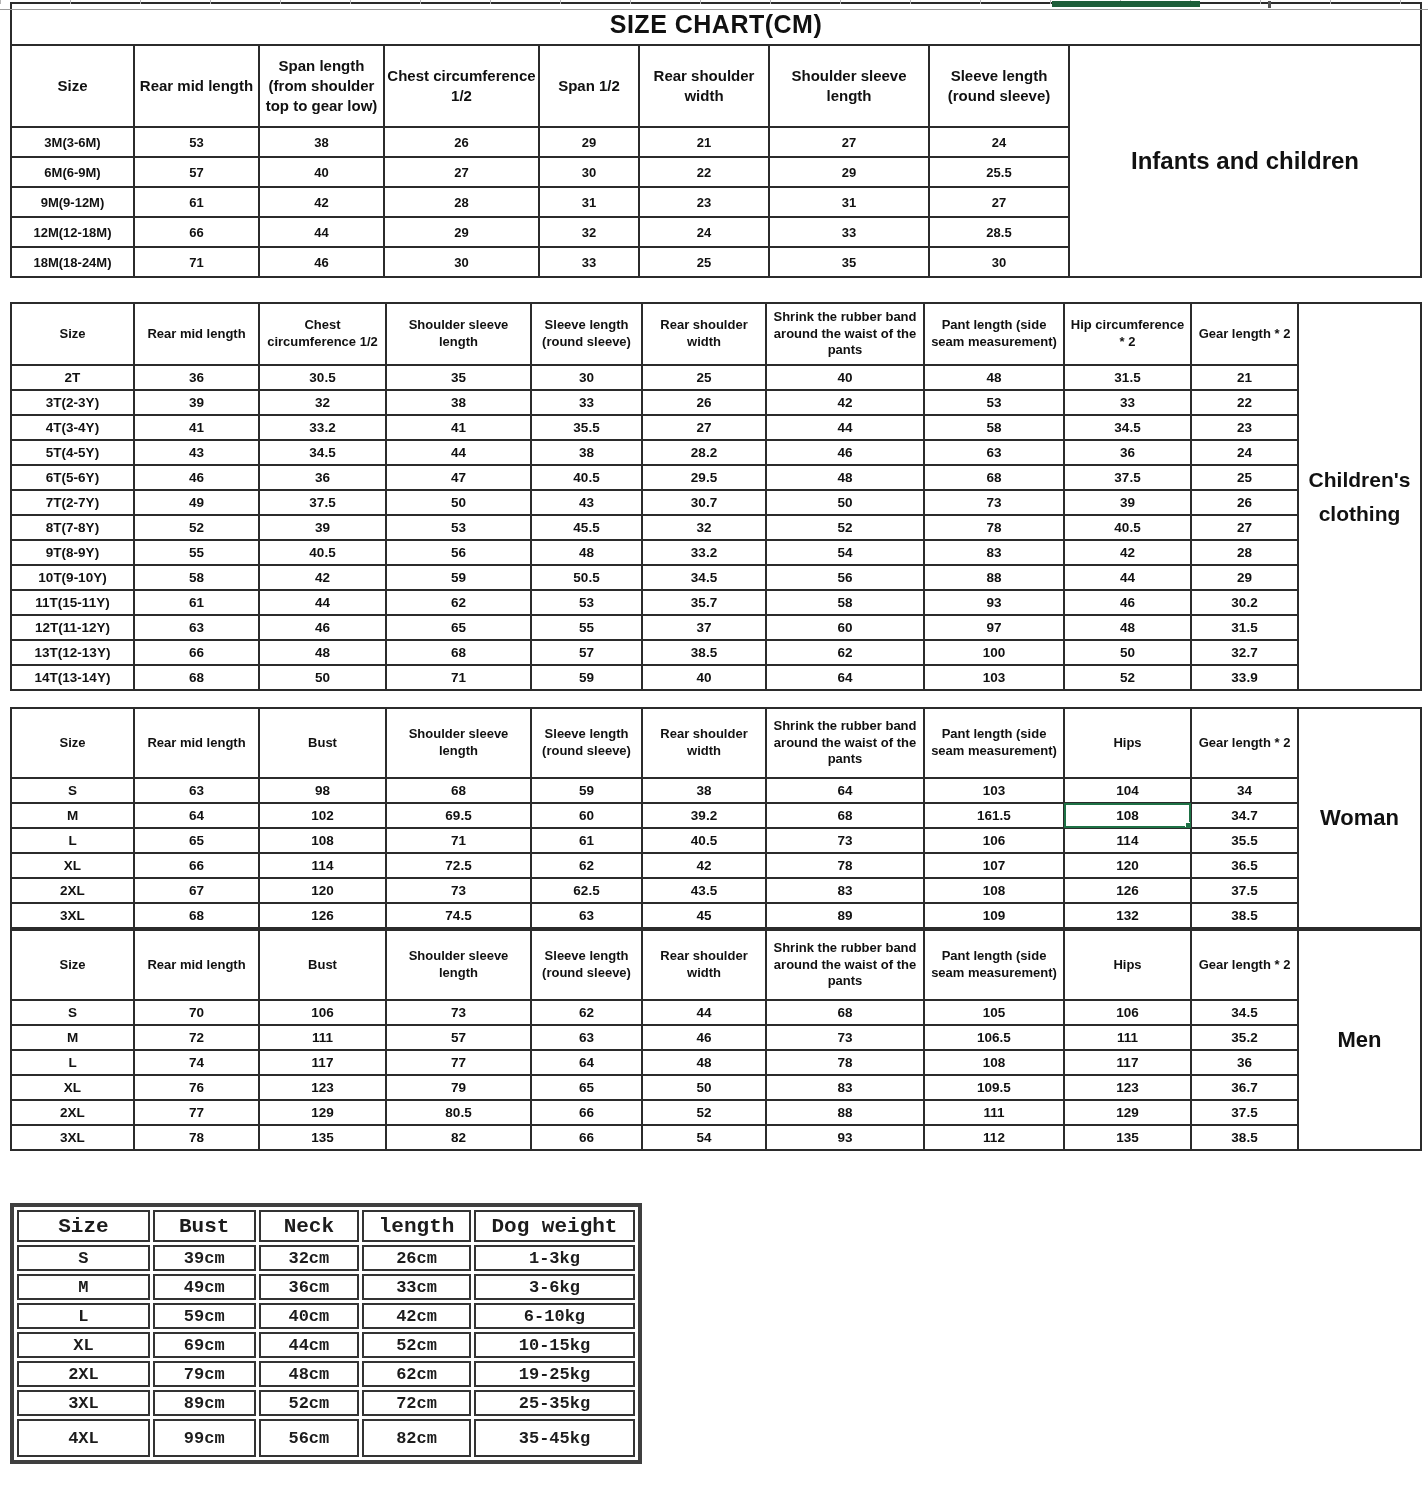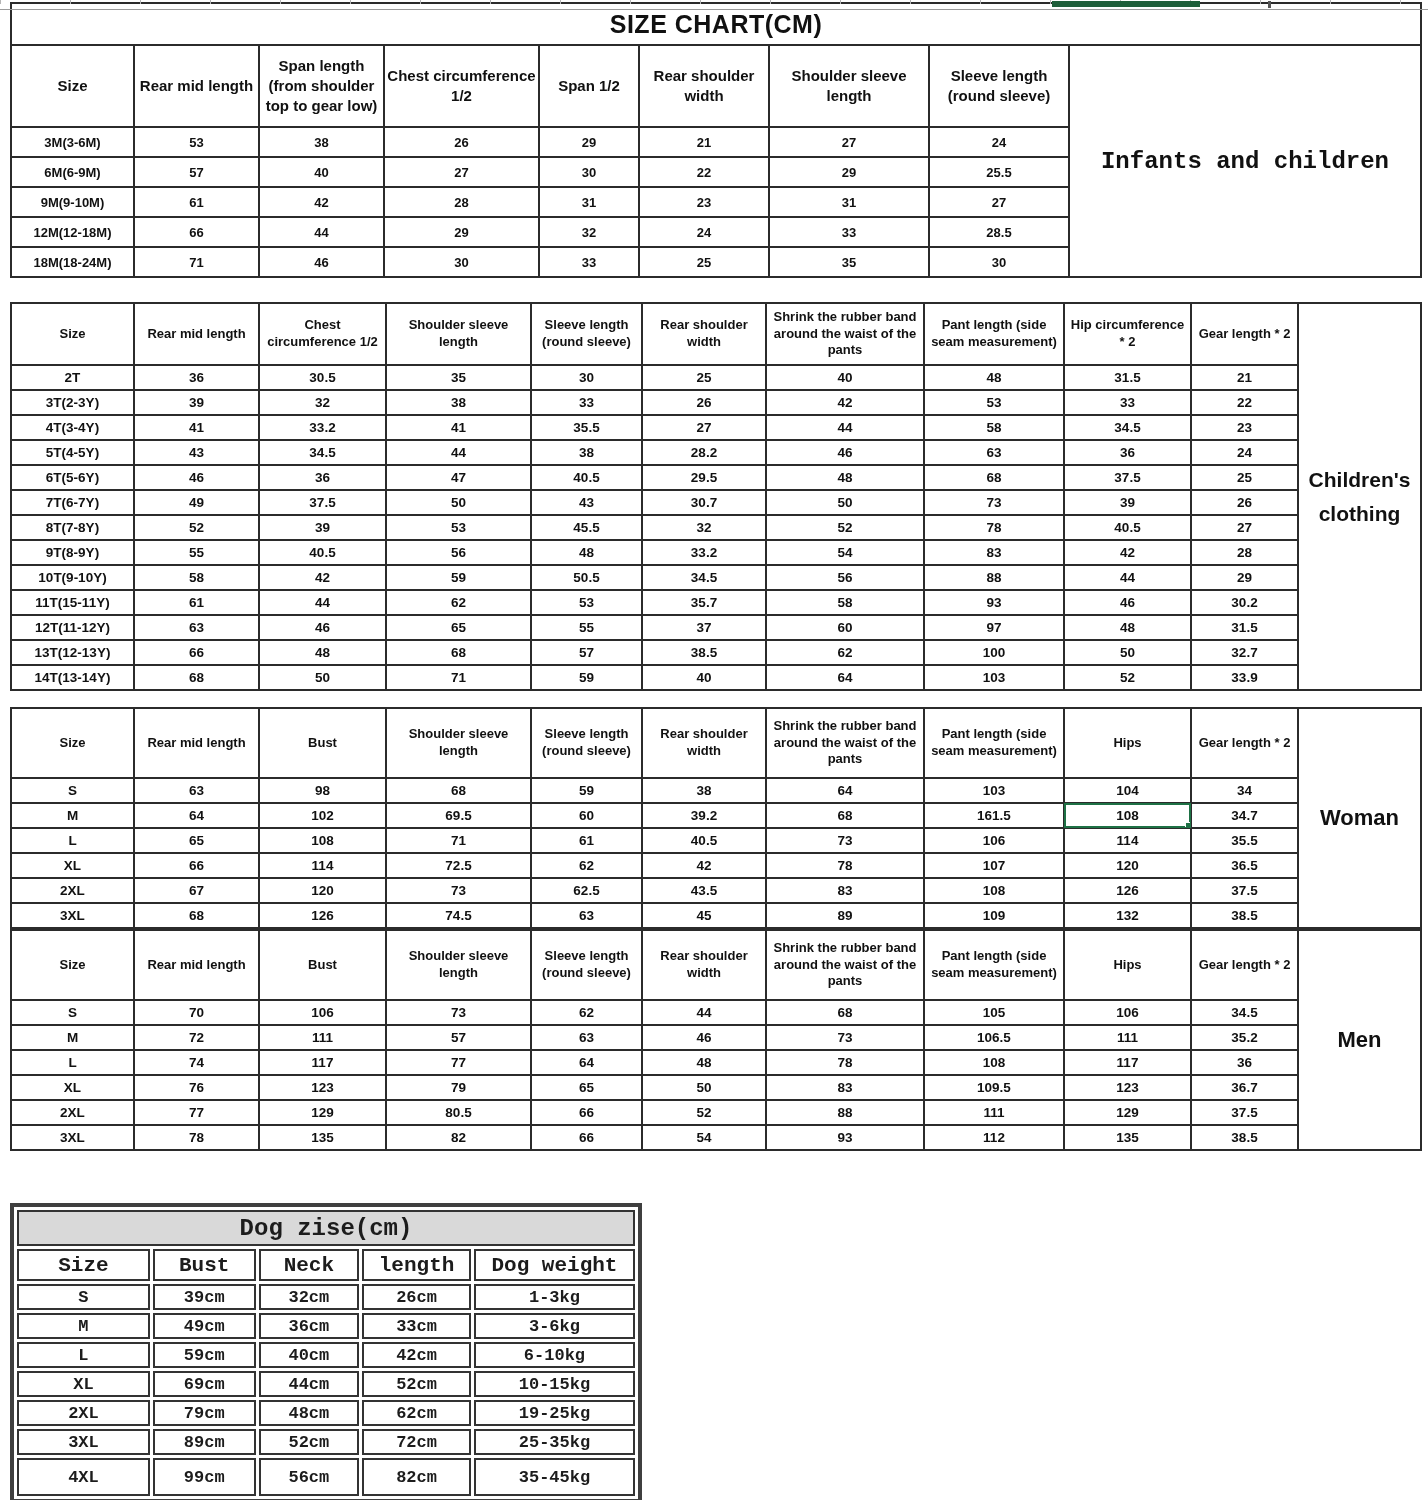--- a/index.html
+++ b/index.html
@@ -19,21 +19,21 @@
   th.title{font-size:25px;height:38px;letter-spacing:.5px;}
   th.side{color:#c41d1d;background:#fff;}
   td.size{font-weight:bold;}
   .c-black{color:#111;}
   .c-blue{color:#2b5f94;}
   .c-red{color:#a12626;margin-left:36px;}
 
   .t1{margin-top:2px;}
   .t1 th.hdr{font-size:15px;height:78px;line-height:1.35;}
   .t1 td{font-size:13px;height:26px;}
-  .t1 th.side{font-size:24px;font-family:Liberation Mono, monospace;}
+  .t1 th.side{font-size:24px;}
 
   .t2{margin-top:24px;}
   .t2 th.hdr{font-size:13px;height:58px;line-height:1.3;}
   .t2 td{font-size:13.5px;height:21px;}
   .t2 th.side{font-size:21px;line-height:1.6;}
 
   .t3{margin-top:16px;}
   .t4{margin-top:0;}
   .t3 th.hdr,.t4 th.hdr{font-size:13px;height:66px;line-height:1.3;}
   .t3 td,.t4 td{font-size:13.5px;height:21px;}
@@ -105,21 +105,21 @@
           <td class="size c-black">6M(6-9M)</td>
           <td class="c-black">57</td>
           <td class="c-black">40</td>
           <td class="c-black">27</td>
           <td class="c-black">30</td>
           <td class="c-black">22</td>
           <td class="c-black">29</td>
           <td class="c-black">25.5</td>
         </tr>
         <tr>
-          <td class="size c-black">9M(9-10M)</td>
+          <td class="size c-black">9M(9-12M)</td>
           <td class="c-black">61</td>
           <td class="c-black">42</td>
           <td class="c-black">28</td>
           <td class="c-black">31</td>
           <td class="c-black">23</td>
           <td class="c-black">31</td>
           <td class="c-black">27</td>
         </tr>
         <tr>
           <td class="size c-black">12M(12-18M)</td>
@@ -226,21 +226,21 @@
           <td class="c-blue">36</td>
           <td class="c-blue">47</td>
           <td class="c-blue">40.5</td>
           <td class="c-black">29.5</td>
           <td class="c-blue">48</td>
           <td class="c-blue">68</td>
           <td class="c-black">37.5</td>
           <td class="c-blue">25</td>
         </tr>
         <tr>
-          <td class="size c-blue">7T(6-7Y)</td>
+          <td class="size c-blue">7T(2-7Y)</td>
           <td class="c-blue">49</td>
           <td class="c-blue">37.5</td>
           <td class="c-blue">50</td>
           <td class="c-blue">43</td>
           <td class="c-black">30.7</td>
           <td class="c-blue">50</td>
           <td class="c-blue">73</td>
           <td class="c-black">39</td>
           <td class="c-blue">26</td>
         </tr>
@@ -540,23 +540,20 @@
   <table class="dog">
       <colgroup>
         <col style="width: 132px;">
         <col style="width: 102px;">
         <col style="width: 100px;">
         <col style="width: 108px;">
         <col style="width: 160px;">
       </colgroup>
       <tbody>
         <tr>
-          <th class="dtitle" colspan="5">Dog zise(cm)</th>
-        </tr>
-        <tr>
           <th class="dhdr">Size</th>
           <th class="dhdr">Bust</th>
           <th class="dhdr">Neck</th>
           <th class="dhdr">length</th>
           <th class="dhdr">Dog weight</th>
         </tr>
         <tr>
           <td class="size">S</td>
           <td>39cm</td>
           <td>32cm</td>

